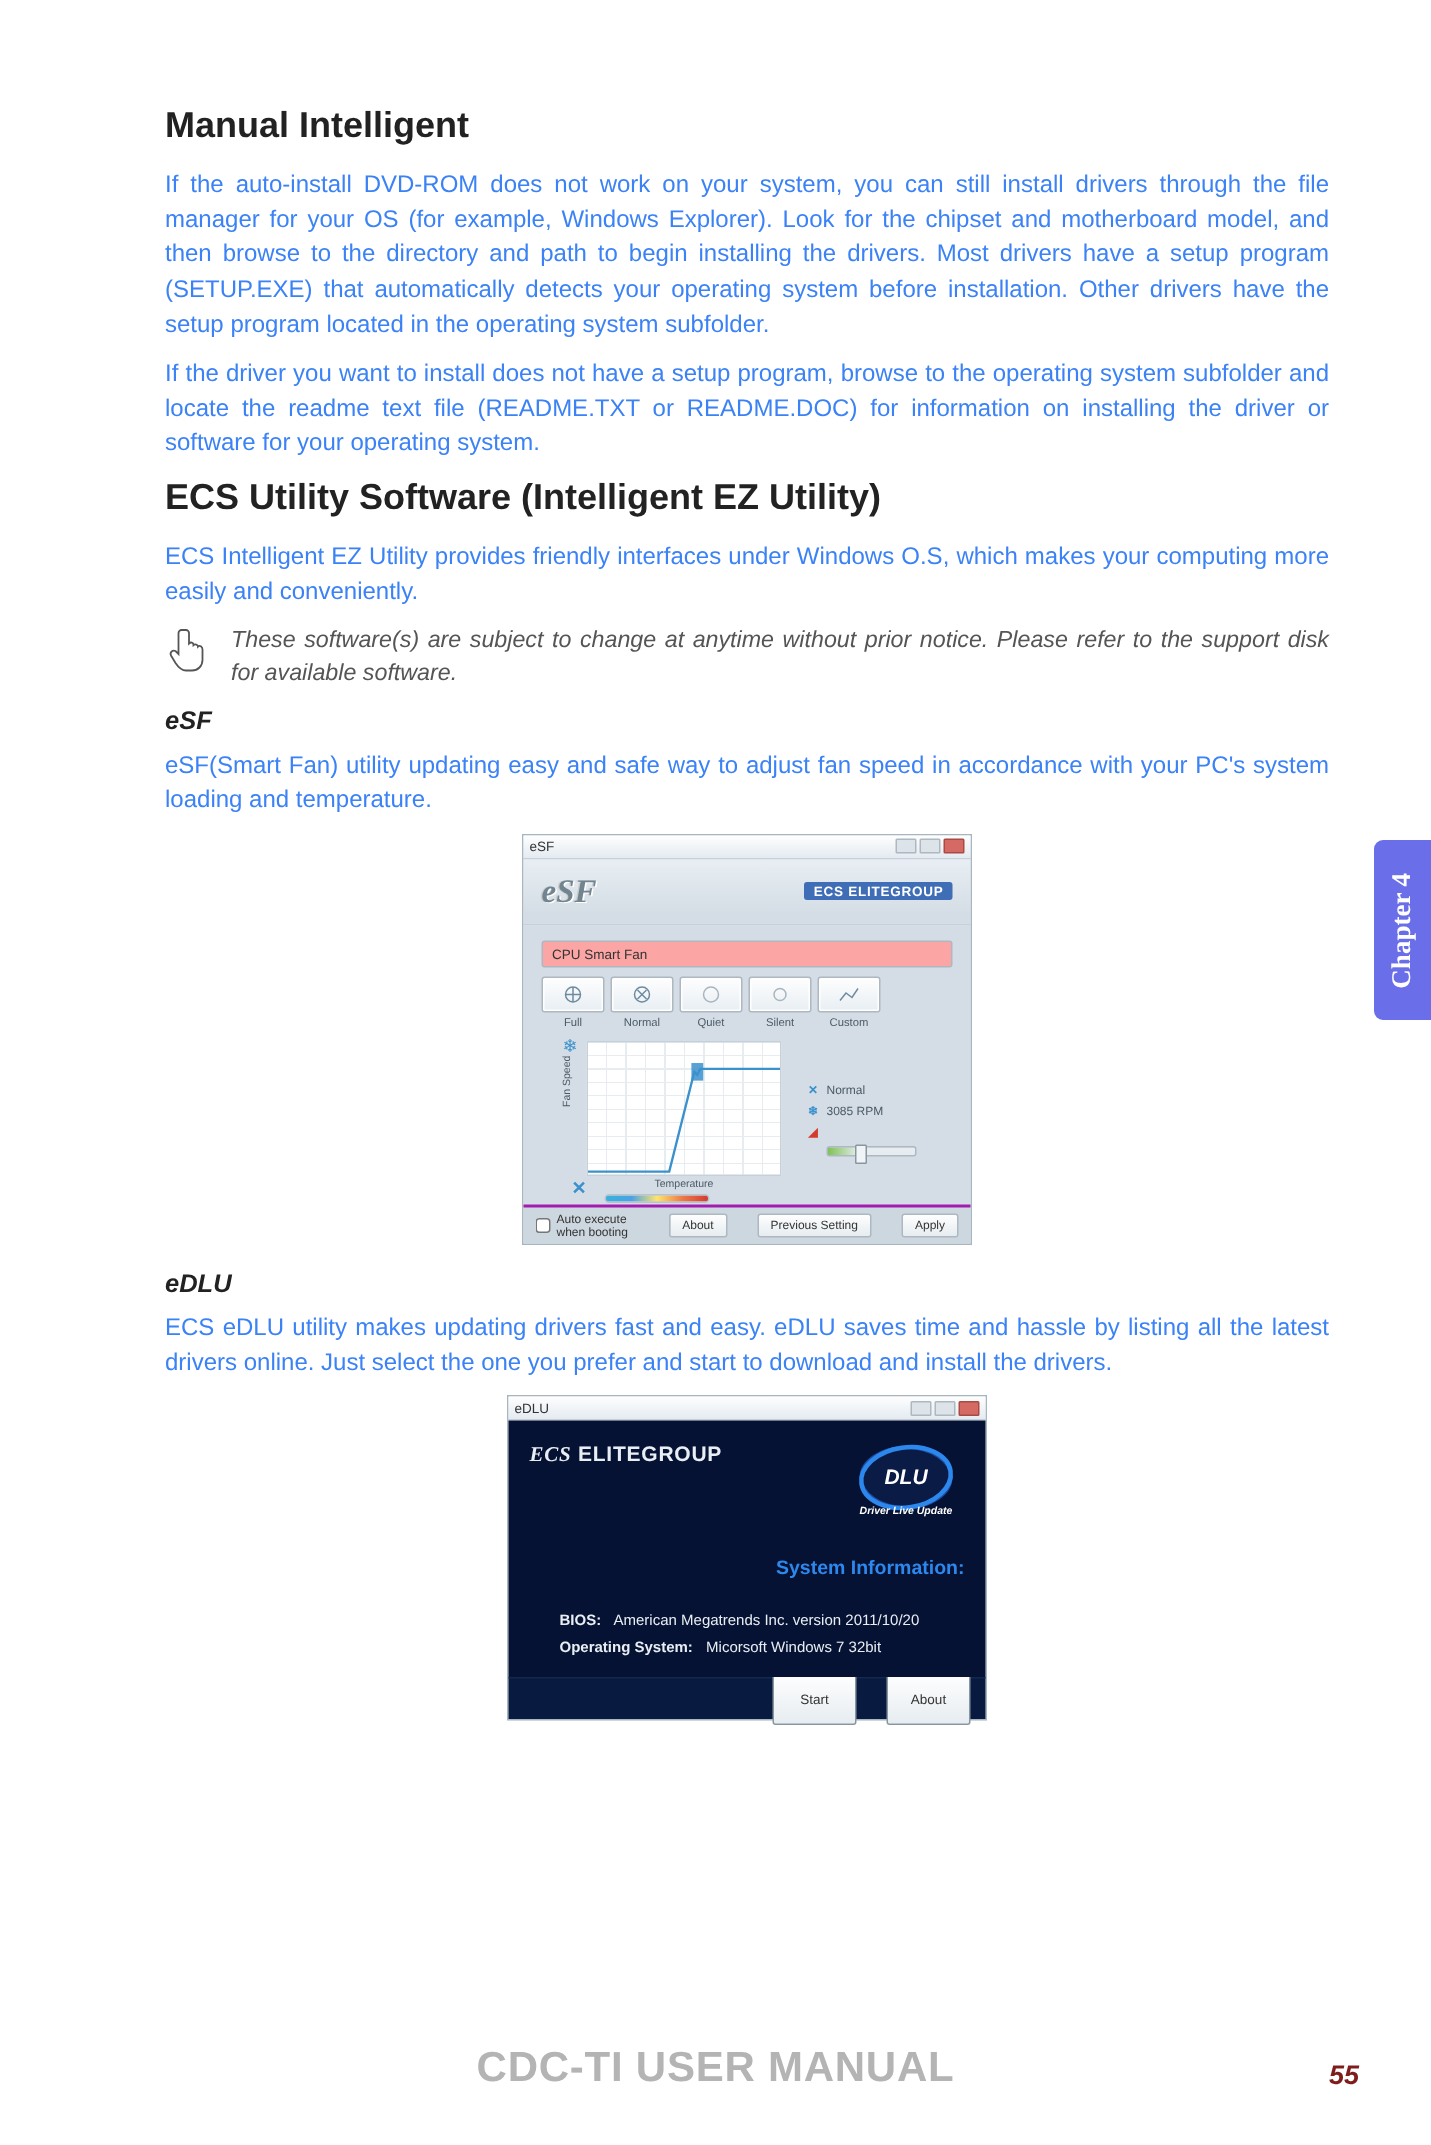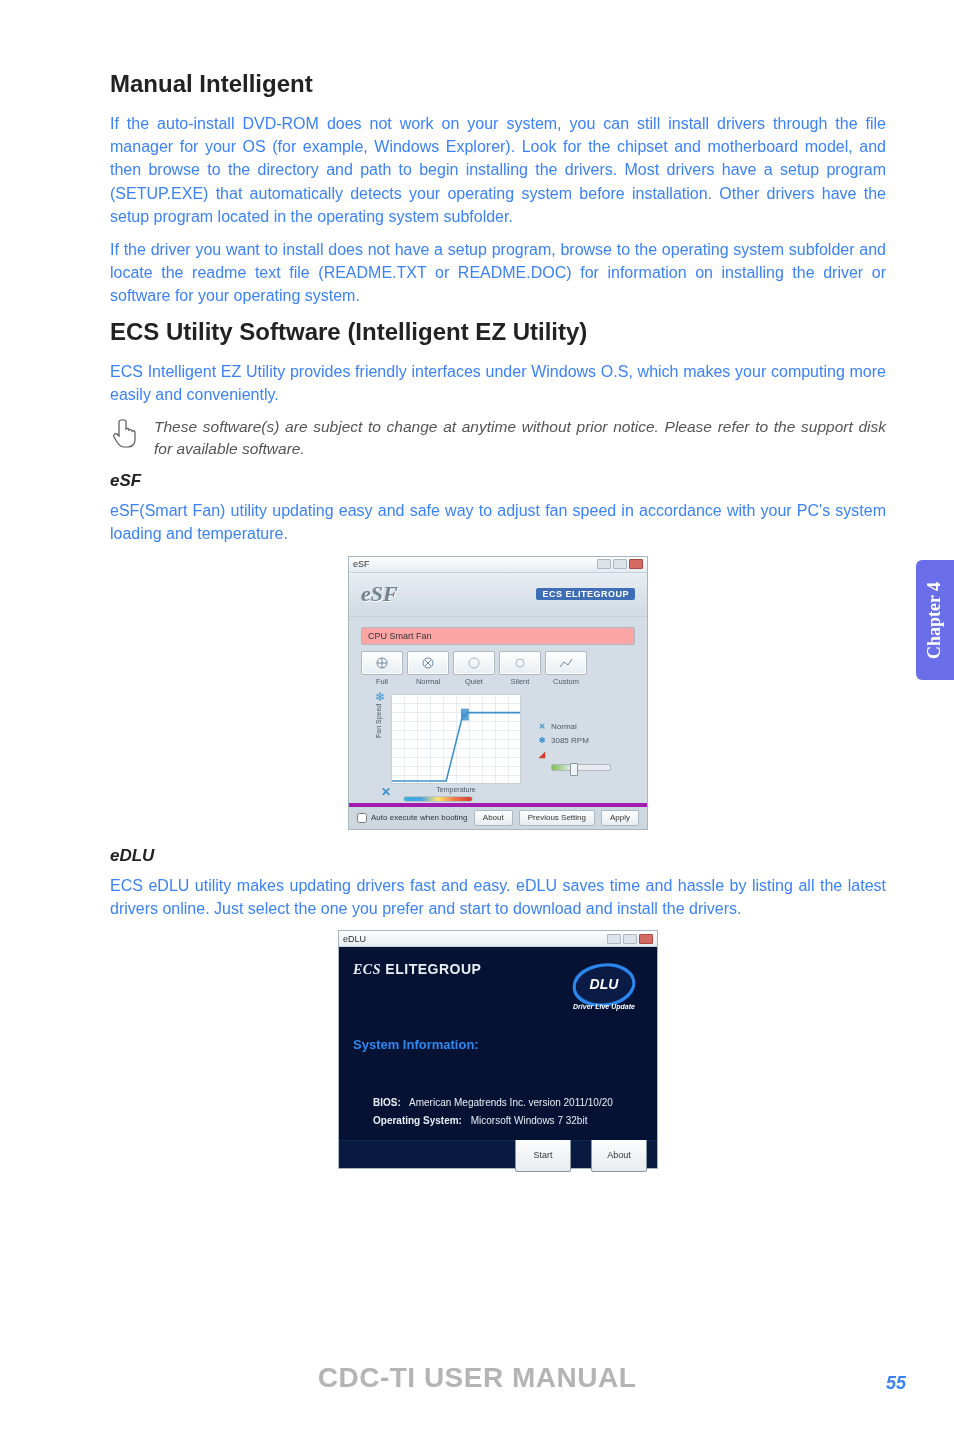--- a/index.html
+++ b/index.html
@@ -243,24 +243,24 @@
     position: absolute;
     left: 18px; top: -2px;
     width: 6px; height: 11px;
     background: #f0f4f7;
     border: 1px solid #8896a0;
     border-radius: 1px;
   }
   .esf-footer {
     height: 26px;
     background: #cdd7df;
-    border-top: 4px solid #a21caf;
-    display: flex;
-    align-items: center;
-    gap: 6px;
+    border-top: 2px solid #a21caf;
+    display: flex;
+    align-items: center;
+    gap: 20px;
     padding: 0 8px;
   }
   .esf-footer .chk {
     display: flex;
     align-items: center;
     gap: 4px;
     font-size: 8px;
     flex: 1;
   }
   .esf-footer .chk input { width: 10px; height: 10px; }
@@ -298,21 +298,22 @@
   .edlu-logo {
     width: 78px; height: 56px;
     position: relative;
   }
   .edlu-logo svg { width: 100%; height: 100%; }
   .edlu-section-title {
     font-size: 13px;
     font-weight: 700;
     color: #2d88ee;
     margin-top: 4px;
-    margin-bottom: 42px;
+    margin-bottom: 20px;
+    text-align: right;
   }
   .edlu-info {
     font-size: 10px;
     color: #e8eef3;
     line-height: 1.8;
     padding-left: 20px;
   }
   .edlu-info .k { font-weight: 700; margin-right: 6px; }
   .edlu-footer {
     height: 28px;
@@ -371,21 +372,21 @@
     letter-spacing: 0.5px;
     font-family: Arial, sans-serif;
   }
   .page-num {
     position: absolute;
     bottom: 36px;
     right: 48px;
     font-size: 18px;
     font-weight: 900;
     font-style: italic;
-    color: #3b82f6;
+    color: #7f1d1d;
     font-family: Arial, sans-serif;
   }
 </style>
 </head>
 <body>
 
 <div class="page">
 
   <h2 class="section">Manual Intelligent</h2>
   <p class="body">If the auto-install DVD-ROM does not work on your system, you can still install drivers through the file manager for your OS (for example, Windows Explorer). Look for the chipset and motherboard model, and then browse to the directory and path to begin installing the drivers. Most drivers have a setup program (SETUP.EXE) that automatically detects your operating system before installation. Other drivers have the setup program located in the operating system subfolder.</p>

